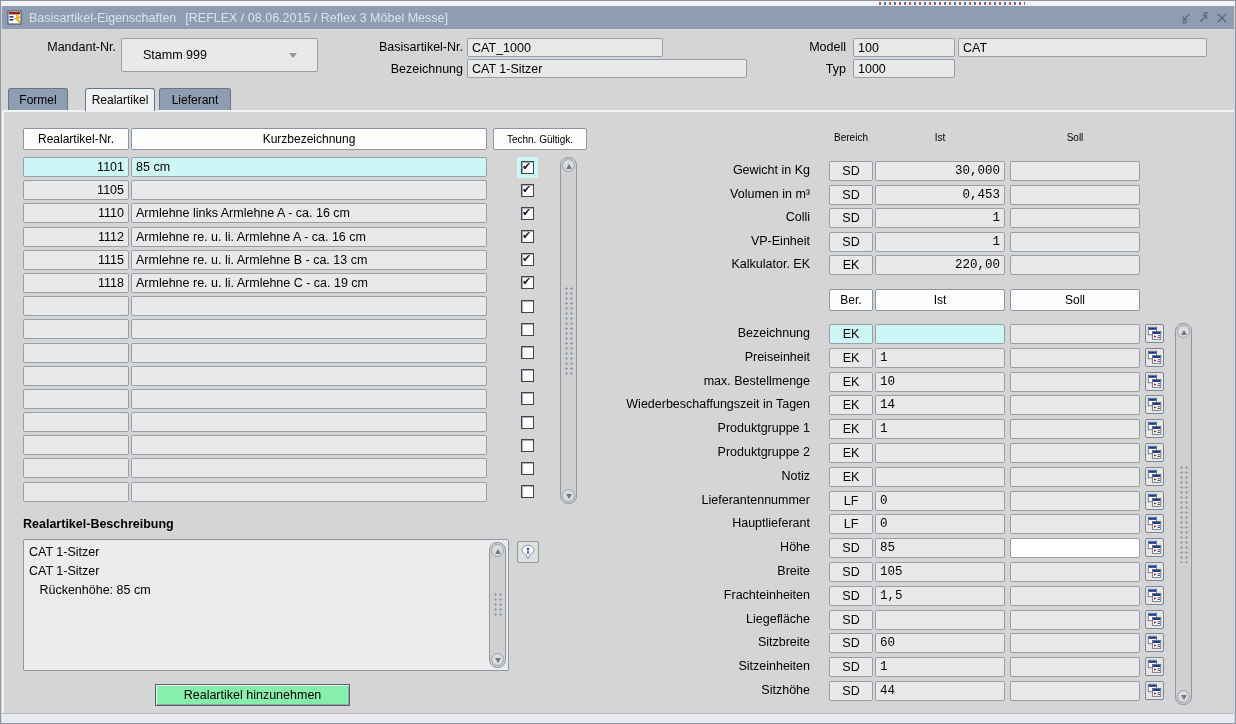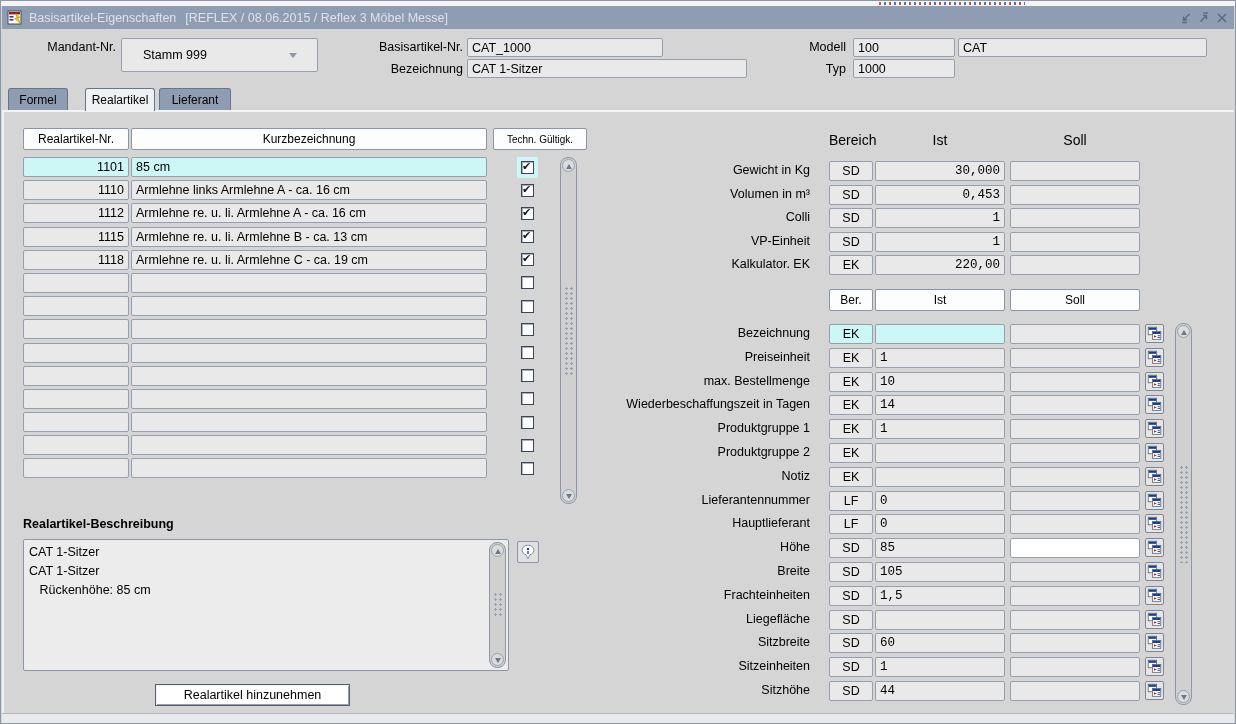--- a/index.html
+++ b/index.html
@@ -35,21 +35,21 @@
   
   .tab { position:absolute; top:87px; height:22px; background:#8f9db3; border:1px solid #67758b; border-bottom:none;
          border-radius:3px 3px 0 0; display:flex; align-items:center; justify-content:center; font-size:12px; cursor:pointer; }
   .tab.active { background:#f0f1f3; z-index:3; height:23px; }
   .panel { left:1px; top:109px; width:1232px; height:603px; background:#d5d5d5;
            border-top:2px solid #f3f4f6; border-left:2px solid #eef0f2; }
   .bottomstrip { left:1px; top:712px; width:1232px; height:11px; background:#e9eaec; border-top:1px solid #b2b8c0; }
 
   .hdrbox { position:absolute; background:#fdfdfd; border:1px solid #8a96a4; border-radius:2px; height:22px;
             display:flex; align-items:center; justify-content:center; font-size:12px; }
-  .colhdr { position:absolute; text-align:center; font-size:14px; }
+  .colhdr { position:absolute; text-align:center; font-size:10px; }
 
   
   #left-rows { left:22px; top:155px; width:570px; }
   .lrow { position:relative; height:23.2px; }
   .lrow .cnum  { position:absolute; left:0;  top:1px; width:106px; height:20px; justify-content:flex-end; }
   .lrow .ctext { position:absolute; left:108px; top:1px; width:356px; height:20px; }
   .cbcell { position:absolute; left:464px; top:1px; width:80px; height:20px; display:flex; align-items:center; justify-content:center; }
   .cb { width:13px; height:13px; background:#fdfdfd; border:1px solid #3c4654; box-shadow:inset 1px 1px 0 #aab0b8; position:relative; }
   .cb.on::after { content:"\2714"; position:absolute; left:0.5px; top:-2px; font-size:11px; color:#14181f; }
   .cbcell.sel { background:transparent; }
@@ -66,21 +66,21 @@
   .dotpatch::after { content:""; position:absolute; left:1px; right:0; top:36%; height:28%;
       background-image:radial-gradient(#97a1ad 1px, transparent 1.4px); background-size:5px 5px; }
 
   
   .textarea { position:absolute; background:#ececec; border:1px solid #8d97a5; border-radius:2px;
               padding:3px 22px 3px 5px; overflow:hidden; }
   .tline { white-space:pre; line-height:19px; font-size:12.5px; }
   .hintbtn { position:absolute; width:22px; height:22px; background:#dfe0e2; border:1px solid #8d97a5; border-radius:2px;
              display:flex; align-items:center; justify-content:center; cursor:pointer; }
 
-  .btn { position:absolute; background:#ffffff; border:1px solid #55606e;
+  .btn { position:absolute; background:#86efac; border:1px solid #55606e;
          box-shadow:inset 1px 1px 0 #f2f2f2, inset -1px -1px 0 #9aa0a8;
          display:flex; align-items:center; justify-content:center; font-size:12.5px; cursor:pointer; font-family:inherit; }
 
   
   #top-rows { left:620px; top:159px; width:545px; }
   .trow { position:relative; height:23.5px; }
   #bot-rows { left:620px; top:322px; width:560px; }
   .rrow { position:relative; height:23.8px; }
   .rlabel { position:absolute; left:0; top:3px; width:197px; text-align:right; padding-right:8px; white-space:nowrap; font-size:12.5px; }
   .bercell  { position:absolute; left:208px; top:1px; width:44px;  height:20px; justify-content:center; }
@@ -168,20 +168,27 @@
   <div class="abs" id="left-rows">
 
       <div class="lrow">
         <span class="f cnum sel">1101</span>
         <span class="f ctext sel">85 cm</span>
         <span class="cbcell sel">
           <span class="cb on"></span>
         </span>
       </div>
 
+      <div class="lrow">
+        <span class="f cnum">1105</span>
+        <span class="f ctext"></span>
+        <span class="cbcell">
+          <span class="cb on"></span>
+        </span>
+      </div>
 
       <div class="lrow">
         <span class="f cnum">1110</span>
         <span class="f ctext">Armlehne links Armlehne A - ca. 16 cm</span>
         <span class="cbcell">
           <span class="cb on"></span>
         </span>
       </div>
 
       <div class="lrow">

